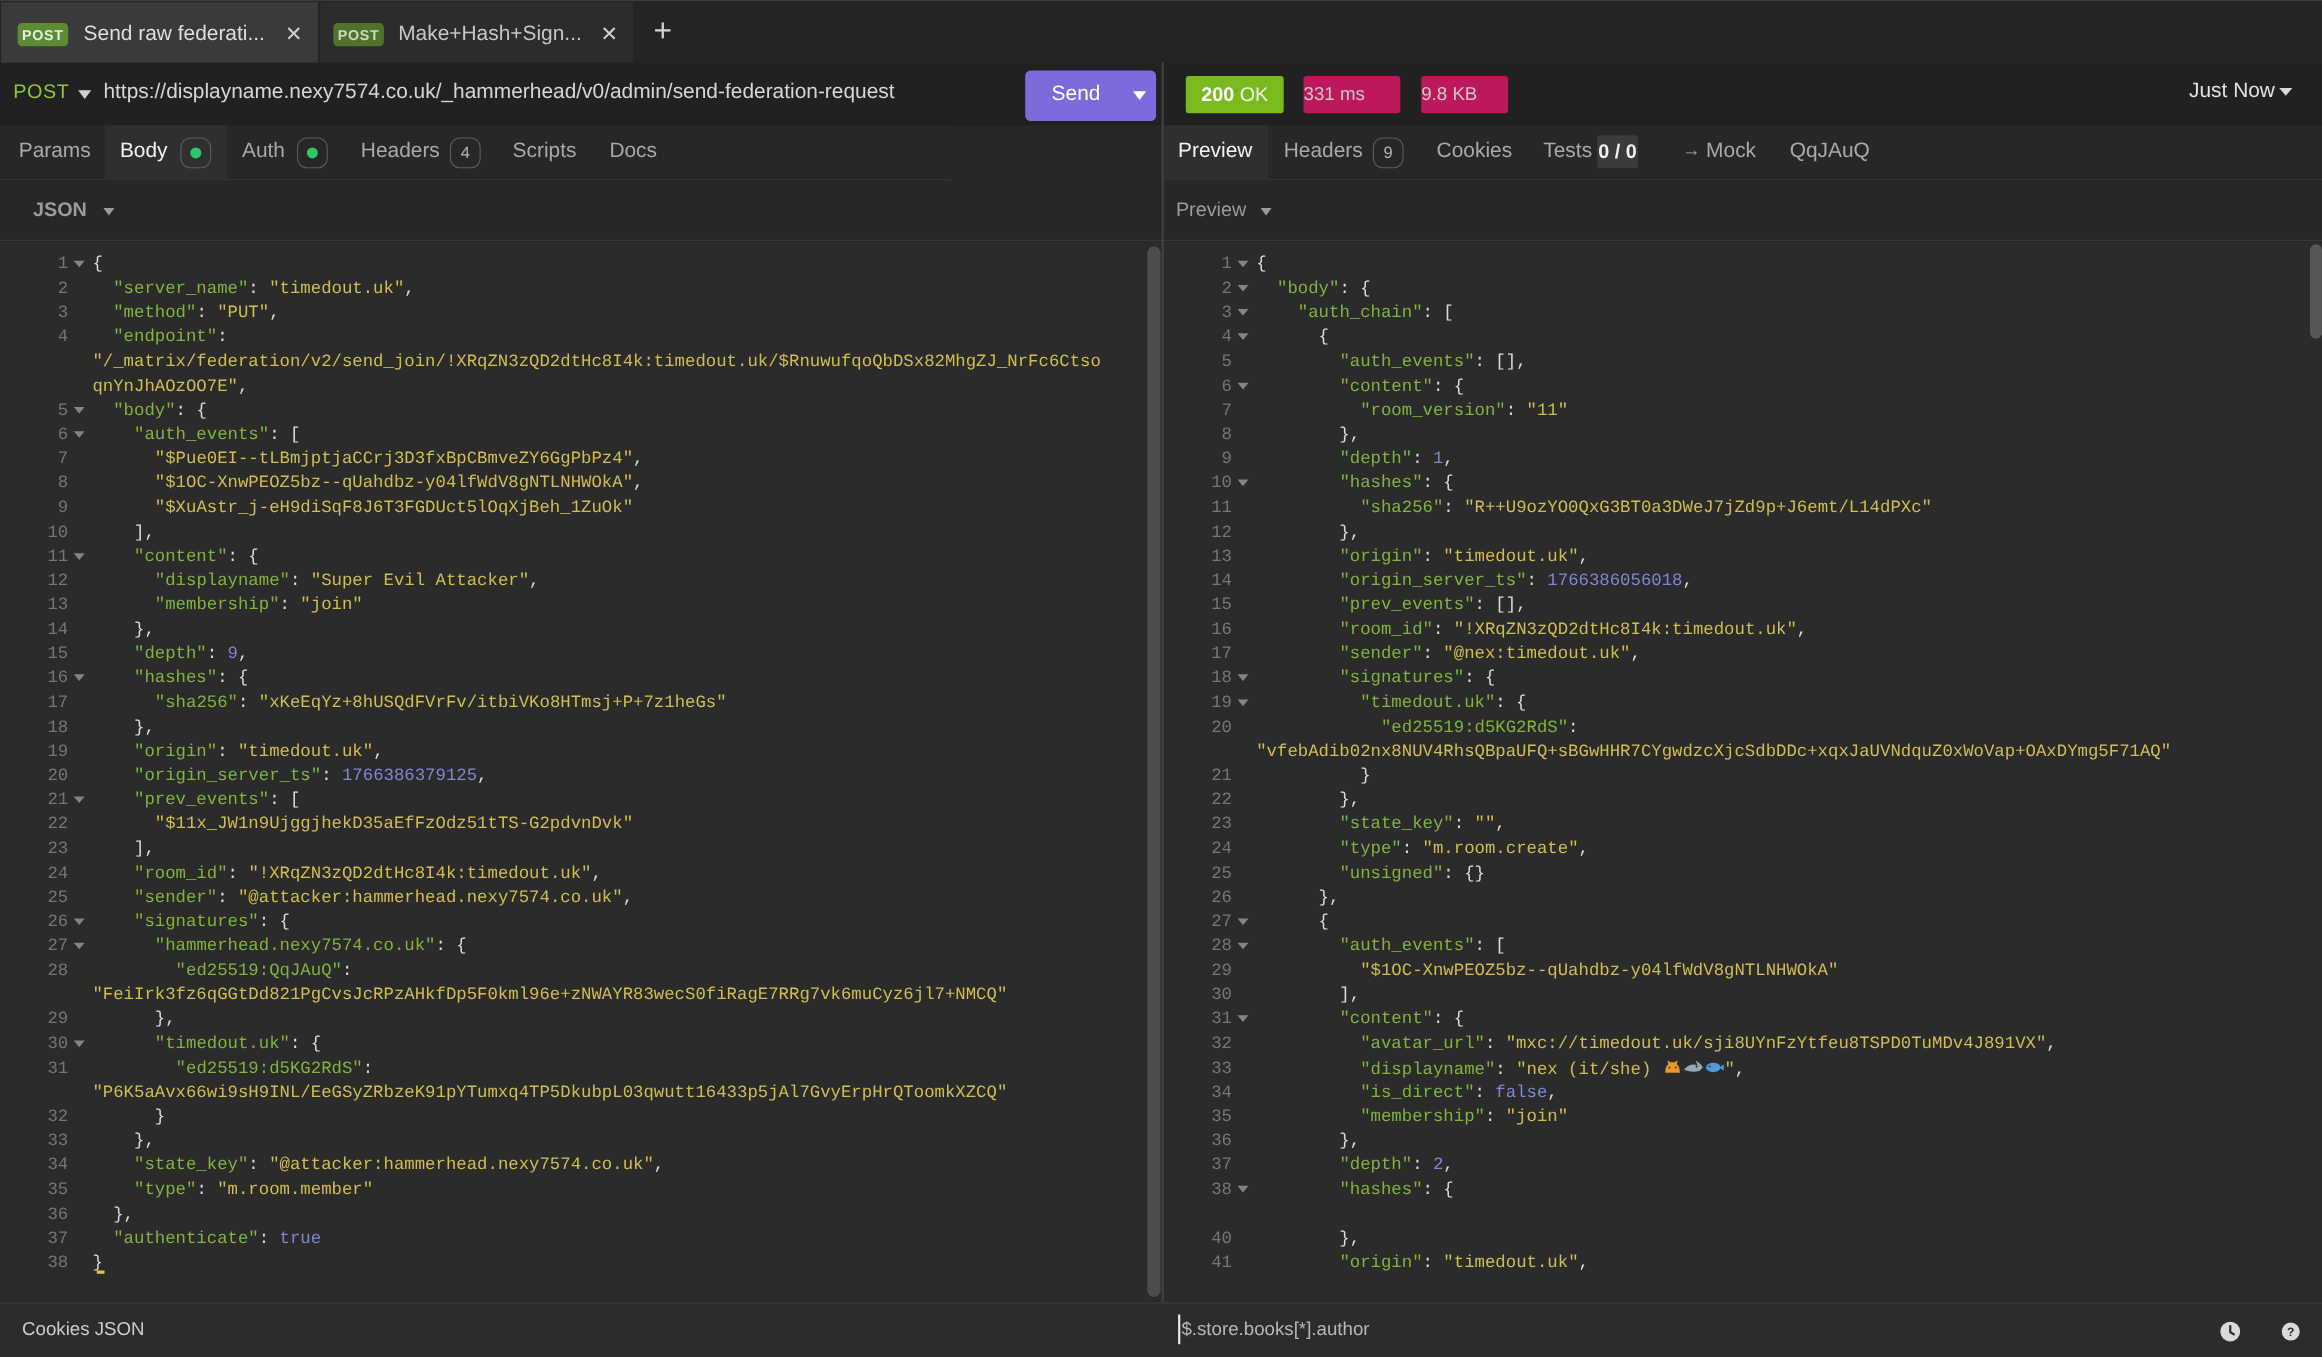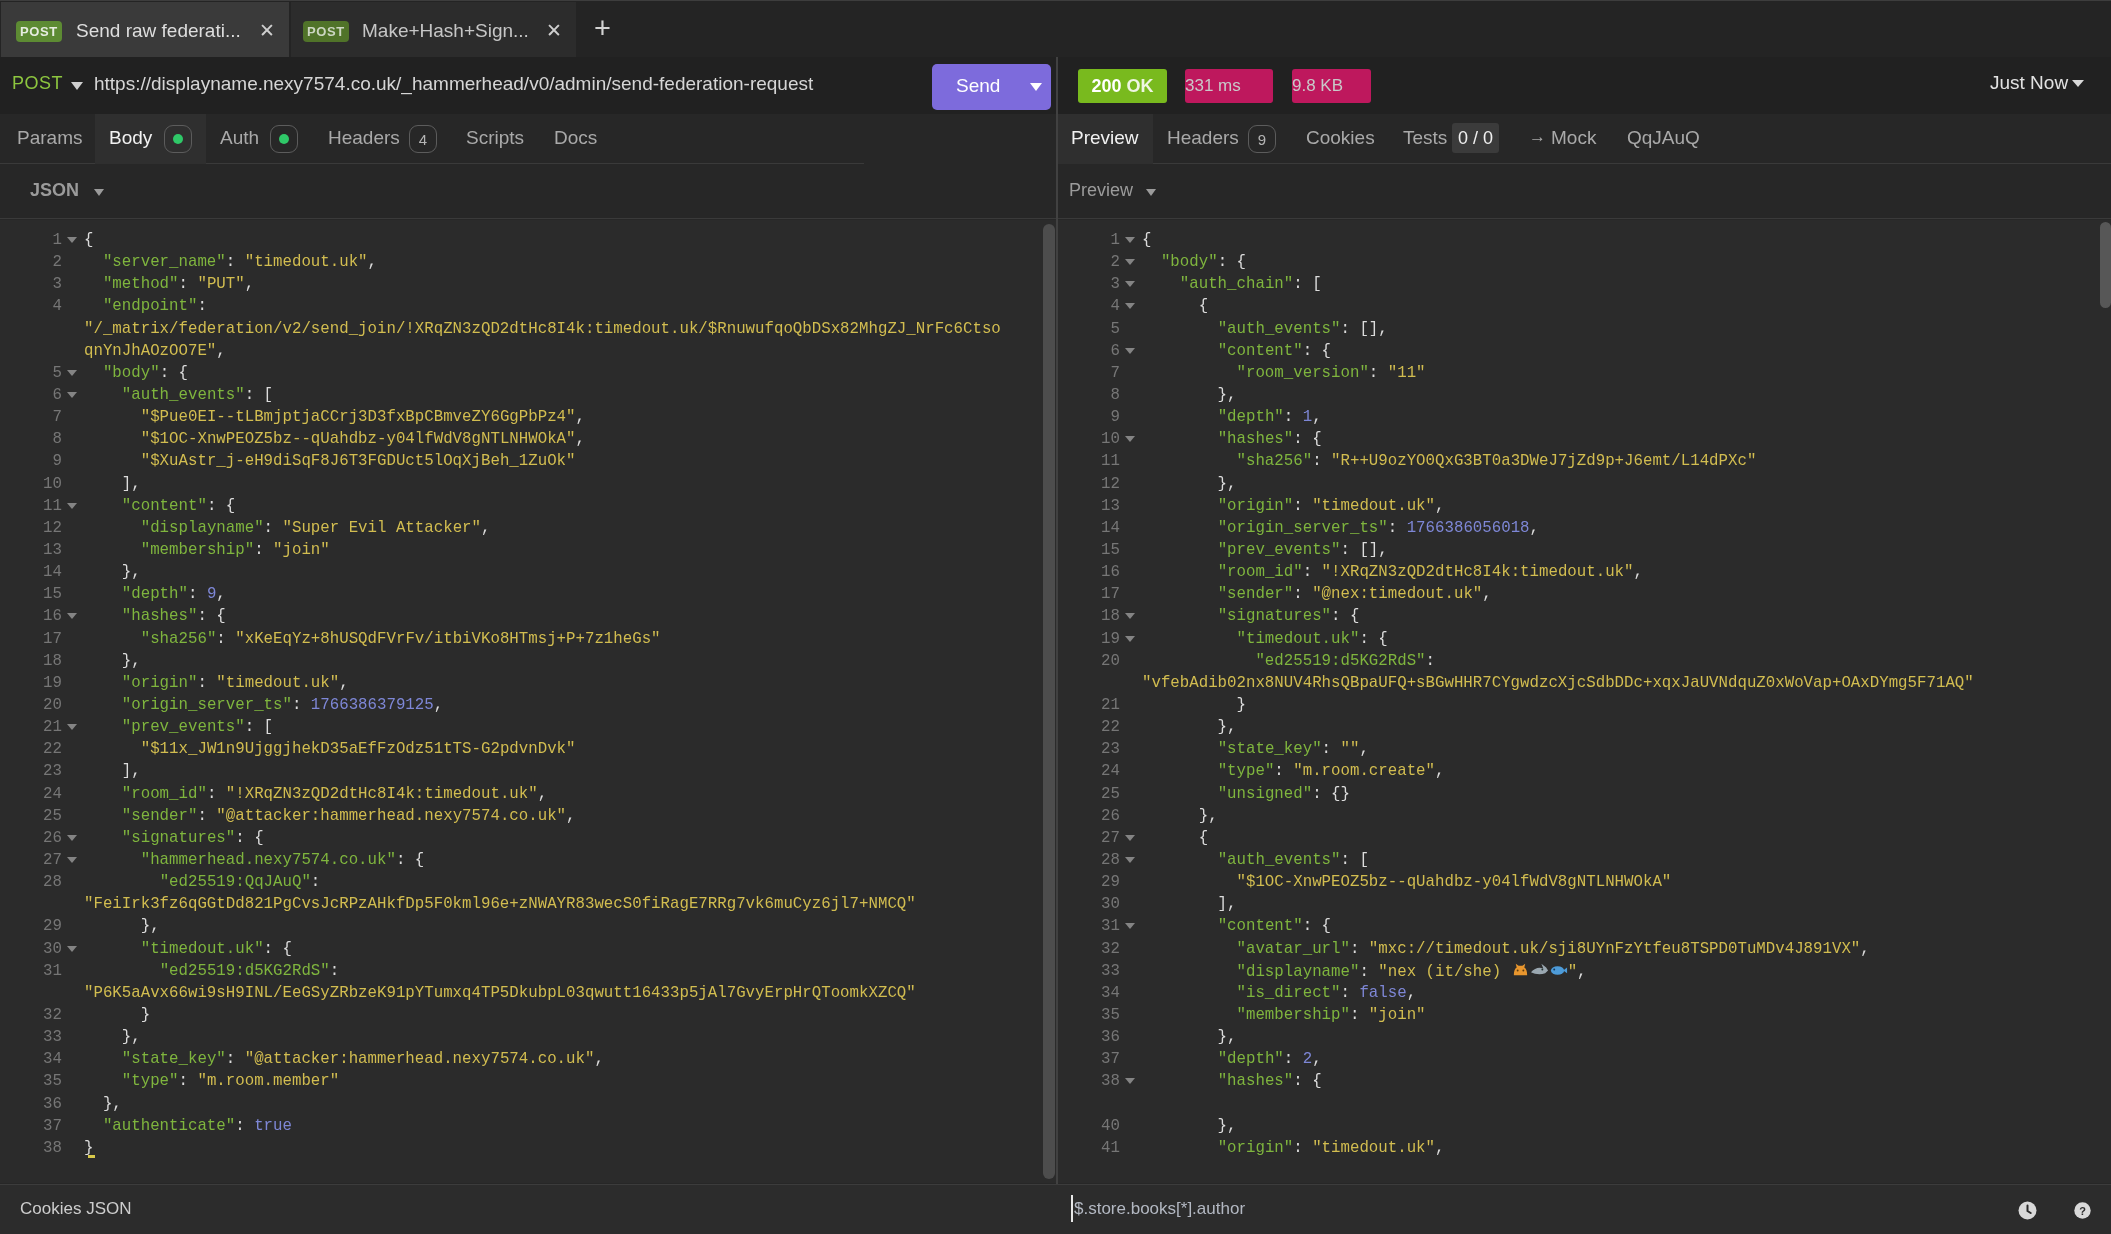--- a/index.html
+++ b/index.html
@@ -19,37 +19,37 @@
 #urlrow{position:absolute;left:0;top:57px;width:1056px;height:57px;background:#212121}
 #statrow{position:absolute;left:1058px;top:57px;width:1053px;height:57px;background:#212121}
 .caret{position:absolute;width:0;height:0;border-left:6.5px solid transparent;border-right:6.5px solid transparent;border-top:8px solid #cfcfcf}
 #postm{position:absolute;left:12px;top:16px;font-size:18px;color:#8dc63f;letter-spacing:.5px}
 #url{position:absolute;left:94px;top:16px;font-size:19px;color:#d6d6d6;white-space:nowrap}
 #send{position:absolute;left:932px;top:7px;width:119px;height:46px;background:#7d6bdc;border-radius:5px}
 #send .lbl{position:absolute;left:24px;top:11px;font-size:19px;color:#fff}
 #st200{position:absolute;left:20px;top:12px;width:89px;height:34px;background:#79ba1e;border-radius:3px;color:#fff;
  text-align:center;line-height:34px;font-size:18px}
 #st200 b{font-weight:bold}
-#st200 span{color:#eef5e2;font-weight:bold}
+#st200 span{color:#eef5e2;font-weight:normal}
 .chip{position:absolute;top:12px;height:34px;background:#be185d;border-radius:3px;color:#c9c9c9;font-size:17px;
  text-align:left;line-height:34px}
 #justnow{position:absolute;left:932px;top:15px;font-size:19px;color:#e2e2e2}
 
 .trow{position:absolute;top:114px;height:50px;background:#272727;border-bottom:1px solid #3a3a3a}
 #ltrow{left:0;width:864px}
 #rtrow{left:1058px;width:1053px}
 .tl{position:absolute;top:13px;font-size:19px;color:#a9a9a9;white-space:nowrap}
 .tl.on{color:#f2f2f2}
 .nbadge{position:absolute;top:11px;width:28px;height:28px;border:1px solid #5c5c5c;border-radius:9px;
  color:#b5b5b5;font-size:15px;text-align:center;line-height:27px}
 .dotb{position:absolute;top:11px;width:28px;height:28px;border:1px solid #5c5c5c;border-radius:9px}
 .dotb i{position:absolute;left:8px;top:8px;width:10px;height:10px;border-radius:50%;background:#2fc868}
 .activb{position:absolute;top:0;height:50px;background:#2f2f2f}
-#testbox{position:absolute;top:9px;height:30px;width:47px;background:#3b3b3b;border-radius:3px;color:#f0f0f0;
- font-size:18px;font-weight:normal;text-align:center;line-height:30px}
+#testbox{position:absolute;top:9px;height:30px;width:37px;background:#3b3b3b;border-radius:3px;color:#f0f0f0;
+ font-size:18px;font-weight:bold;text-align:center;line-height:30px}
 
 .selrow{position:absolute;top:164px;height:55px;background:#272727;border-bottom:1px solid #3a3a3a}
 #lsel{left:0;width:1056px}
 #rsel{left:1058px;width:1053px}
 .selt{position:absolute;top:16px;font-size:18px;color:#9b9b9b}
 .scaret{position:absolute;width:0;height:0;border-left:5.5px solid transparent;border-right:5.5px solid transparent;border-top:7px solid #9b9b9b}
 
 .ed{position:absolute;top:220px;height:963px;background:#2b2b2b;overflow:hidden}
 #led{left:0;width:1056px}
 #red{left:1058px;width:1053px}

